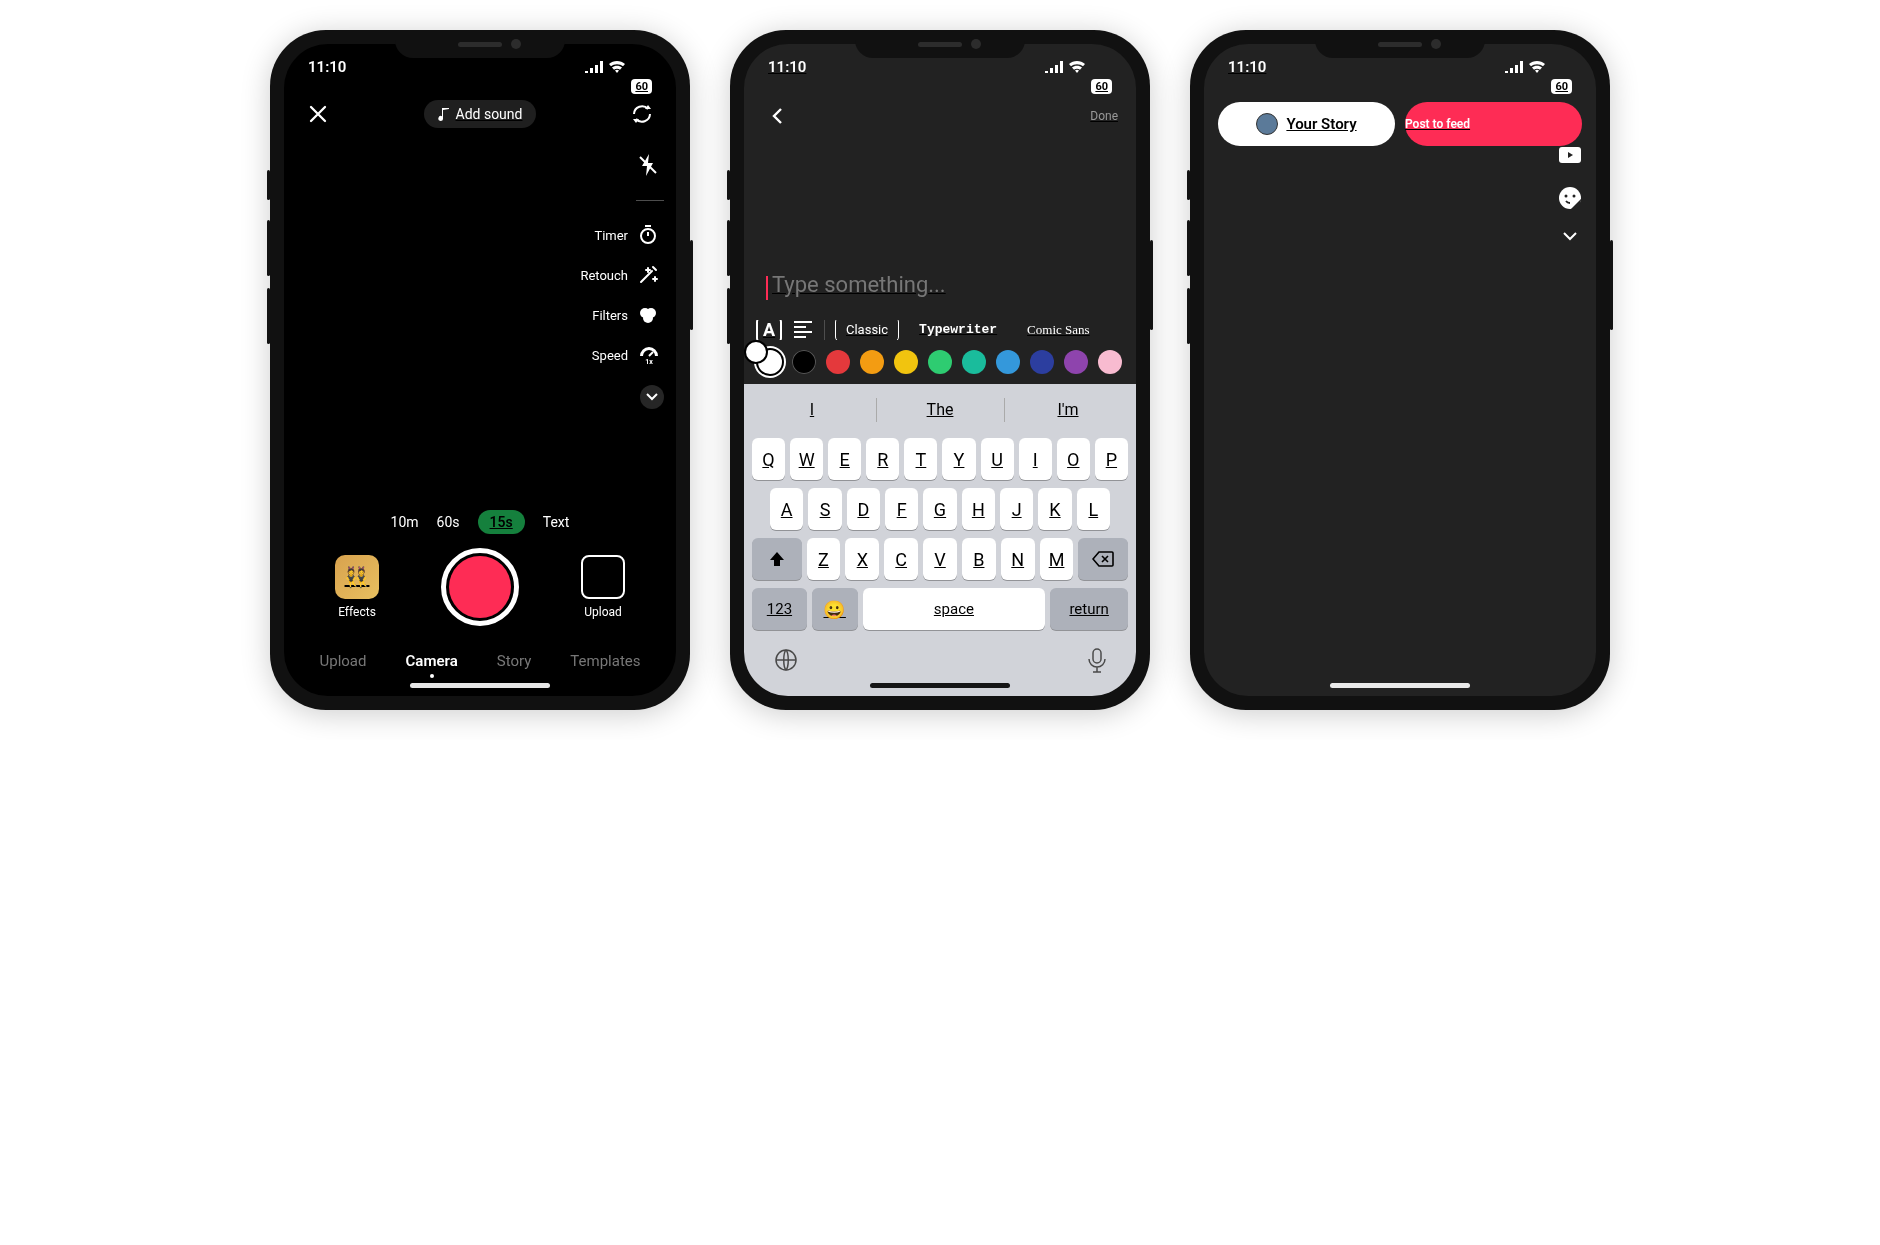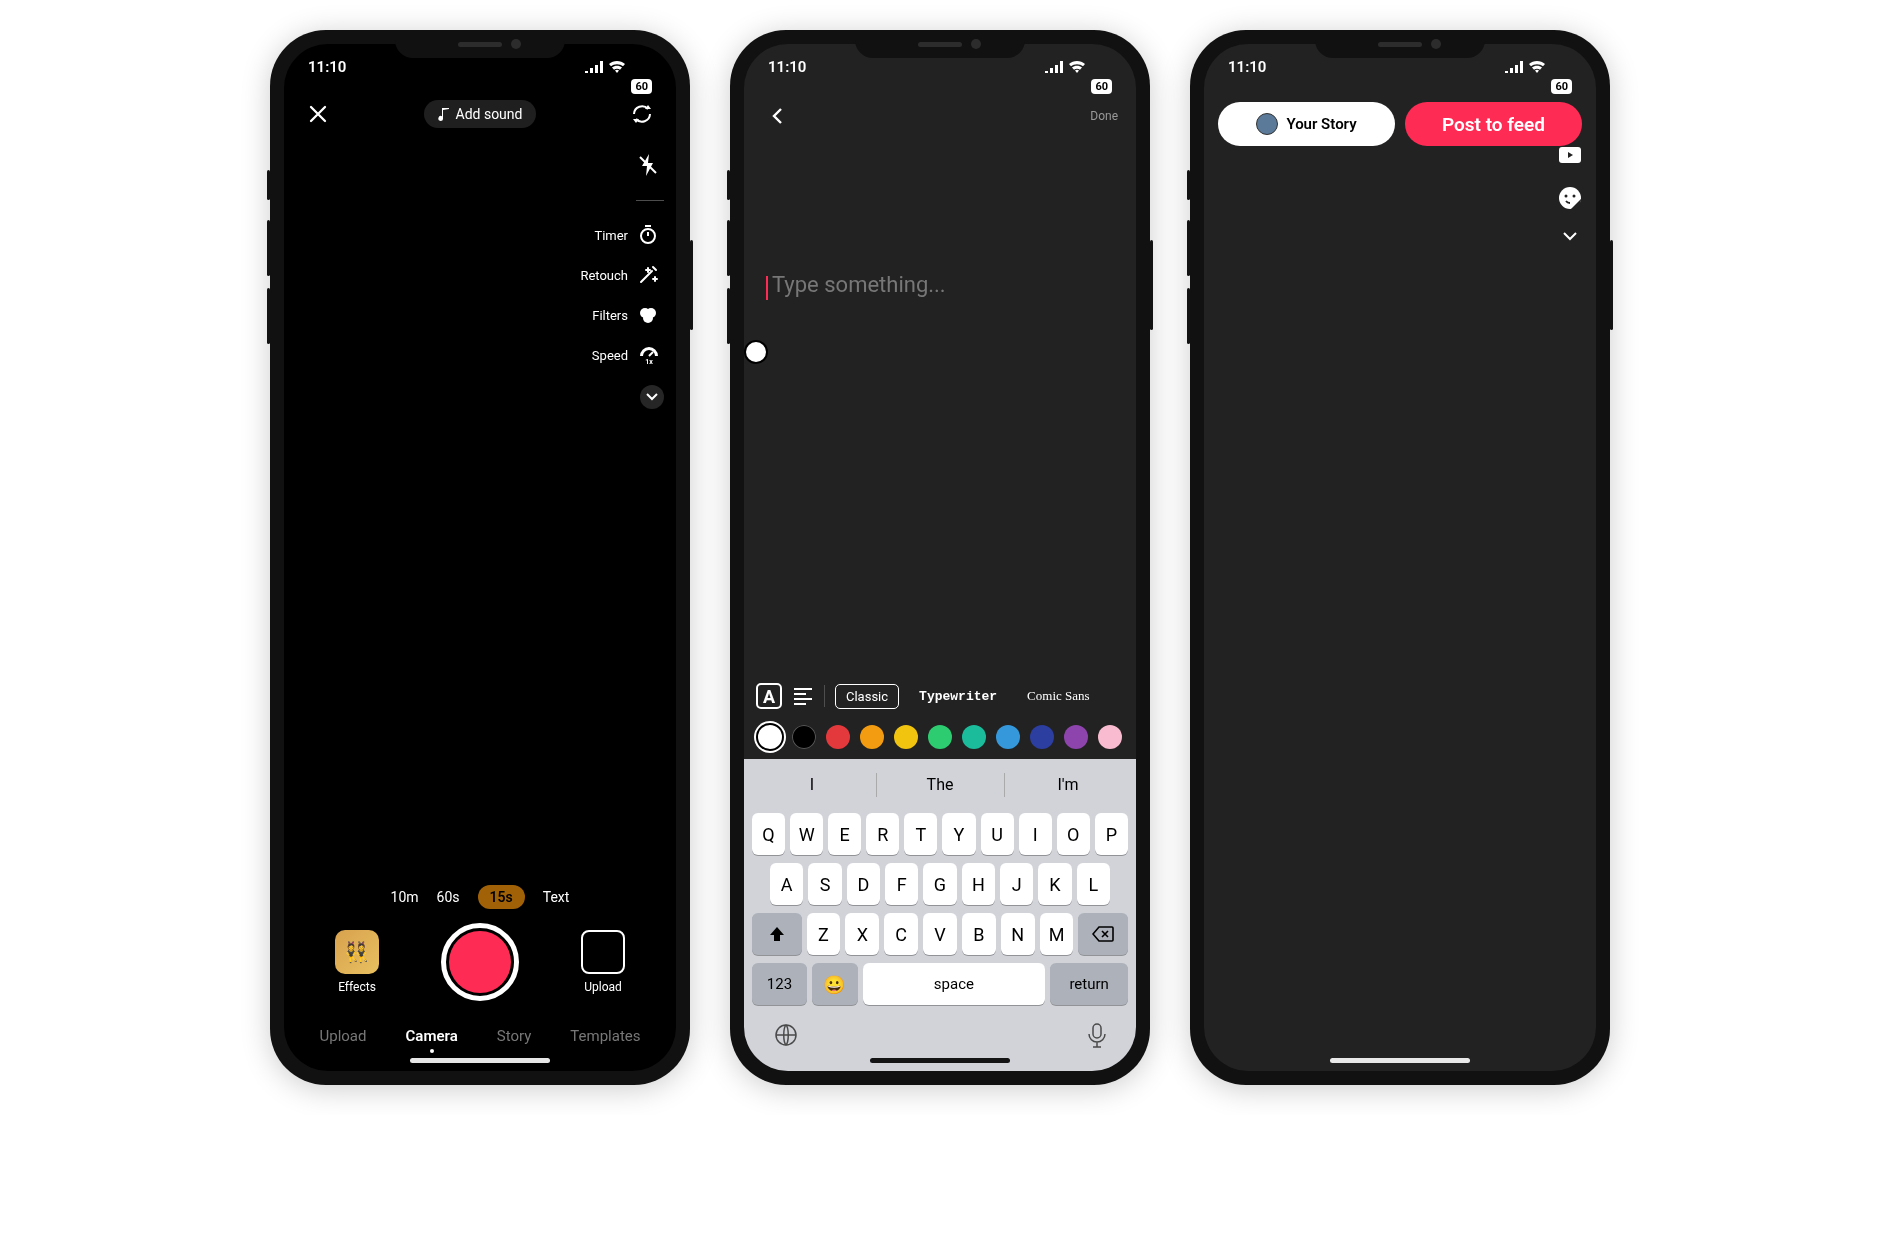--- a/index.html
+++ b/index.html
@@ -1,19 +1,19 @@
 <!DOCTYPE html>
 <html><head>
 <meta charset="utf-8">
 <style>
   * { box-sizing: border-box; margin: 0; padding: 0; font-family: -apple-system, BlinkMacSystemFont, "Segoe UI", Roboto, Helvetica, Arial, sans-serif; }
   body { background: #fff; display: flex; justify-content: center; align-items: center; gap: 40px; padding: 30px; }
   .phone {
-    width: 420px; height: 1055px; background: #111; border-radius: 56px;
-    position: relative; padding: 14px; box-shadow: 0 4px 30px rgba(0,0,0,.2);
+    width: 420px; height: 680px; background: #111; border-radius: 56px;
+    position: relative; padding: 14px; box-shadow: 0 4px 30px rgba(0,0,0,.2); text-decoration: underline;
   }
   .screen {
     width: 100%; height: 100%; background: #000; border-radius: 44px; overflow: hidden; position: relative;
     display: flex; flex-direction: column;
   }
   .screen.dark-gray { background: #222; }
   .notch-area { height: 46px; display: flex; justify-content: space-between; align-items: center; padding: 0 24px; color: #fff; font-size: 15px; font-weight: 600; }
   .notch { position:absolute; top:0; left:50%; transform:translateX(-50%); width:170px; height:28px; background:#111; border-radius:0 0 18px 18px; z-index:5; }
   .notch::after{content:"";position:absolute;top:9px;right:44px;width:10px;height:10px;border-radius:50%;background:#2c2c2c;}
   .notch::before{content:"";position:absolute;top:12px;left:50%;transform:translateX(-50%);width:44px;height:5px;border-radius:3px;background:#2c2c2c;}
@@ -29,21 +29,21 @@
   .home-bar.dark{background:#000;}
   
   .s1-top{display:flex;justify-content:space-between;align-items:center;padding:8px 18px;}
   .icon-btn{color:#fff;font-size:18px;display:flex;align-items:center;justify-content:center;width:32px;height:32px;}
   .pill{background:rgba(255,255,255,.12);padding:6px 14px;border-radius:20px;display:flex;align-items:center;gap:6px;font-size:14px;color:#fff;}
   .right-tools{position:absolute;right:12px;top:110px;display:flex;flex-direction:column;align-items:flex-end;gap:20px;color:#fff;font-size:13px;}
   .tool{display:flex;align-items:center;gap:10px;}
   .tool .ticon{width:26px;text-align:center;font-size:18px;}
   .divider{width:28px;height:1px;background:rgba(255,255,255,.3);margin:4px 0;}
   .duration-row{display:flex;align-items:center;justify-content:center;gap:18px;color:#fff;font-size:14px;margin-top:auto;padding-top:14px;}
-  .duration-row .sel{background:#a16207;color:#000;border-radius:14px;padding:4px 12px;font-weight:600;}
+  .duration-row .sel{background:#15803d;color:#000;border-radius:14px;padding:4px 12px;font-weight:600;}
   .capture-row{display:flex;align-items:center;justify-content:space-around;padding:14px 20px;}
   .effects-thumb{width:44px;height:44px;border-radius:10px;background:linear-gradient(135deg,#d8a24e,#e8c060);display:flex;align-items:center;justify-content:center;font-size:20px;}
   .shutter{width:78px;height:78px;border-radius:50%;border:5px solid #fff;display:flex;align-items:center;justify-content:center;}
   .shutter-inner{width:62px;height:62px;border-radius:50%;background:#fe2c55;}
   .upload-thumb{width:44px;height:44px;border-radius:8px;border:2px solid #fff;}
   .cap-label{color:#fff;font-size:12px;margin-top:6px;text-align:center;}
   .tabs-row{display:flex;justify-content:space-around;padding:12px 16px 26px;}
   .tab{color:#777;font-size:15px;position:relative;}
   .tab.active{color:#fff;font-weight:600;}
   .tab.active::after{content:"";position:absolute;bottom:-8px;left:50%;transform:translateX(-50%);width:4px;height:4px;border-radius:50%;background:#fff;}
@@ -82,21 +82,21 @@
   .key.num{flex:1.2;font-size:15px;}
   .kb-bottom{display:flex;justify-content:space-between;padding:10px 26px 18px;font-size:22px;color:#4a4a4a;}
   
   .s3-top{display:flex;align-items:center;justify-content:space-between;padding:10px 18px;color:#fff;}
   .sound-tag{display:flex;align-items:center;gap:6px;font-size:14px;}
   .s3-tools{position:absolute;right:14px;top:100px;display:flex;flex-direction:column;gap:22px;color:#fff;align-items:center;font-size:20px;}
   .s3-content{flex:1;display:flex;align-items:center;padding:0 26px;color:#fff;font-size:19px;font-weight:600;}
   .s3-bottom{display:flex;gap:10px;padding:12px 14px 28px;}
   .story-btn{flex:1;background:#fff;color:#000;border-radius:24px;height:44px;display:flex;align-items:center;justify-content:center;gap:8px;font-weight:600;font-size:15px;}
   .avatar{width:22px;height:22px;border-radius:50%;background:#5b7a99;border:1px solid #333;}
-  .post-btn{flex:1;background:#fe2c55;color:#fff;border-radius:24px;height:44px;display:flex;align-items:center;justify-content:center;font-weight:600;font-size:19px;}
+  .post-btn{flex:1;background:#fe2c55;color:#fff;border-radius:24px;height:44px;display:flex;align-items:center;font-weight:600;font-size:12px;}
   svg{display:block;}
 </style>
 </head>
 <body>
 
 <div class="phone">
   <div class="side-btn side-l1"></div>
     <div class="side-btn side-l2"></div>
     <div class="side-btn side-l3"></div>
     <div class="side-btn side-r"></div>

